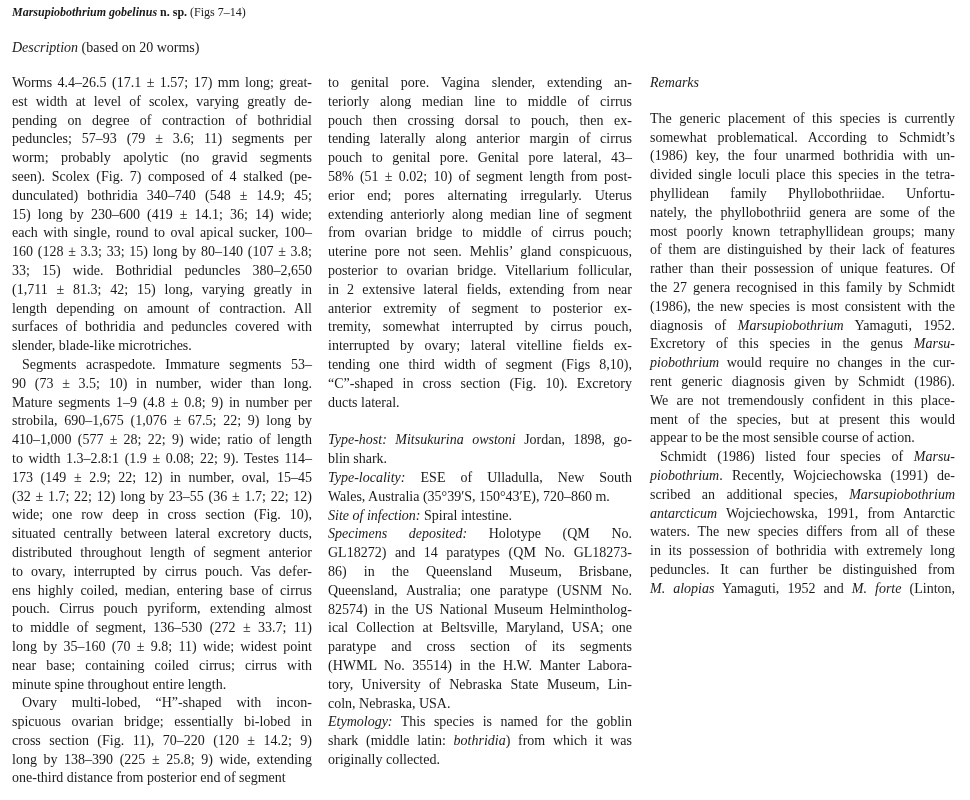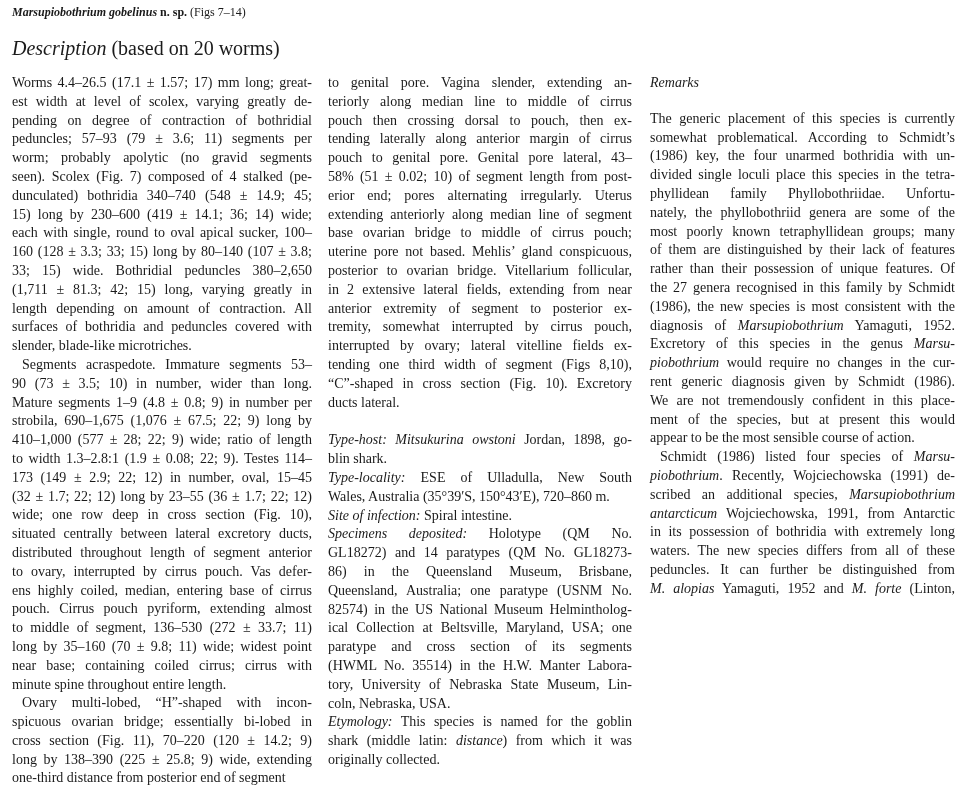--- a/index.html
+++ b/index.html
@@ -9,21 +9,21 @@
     color: #1a1a1a;
   }
   .species-title {
     position: absolute; left: 12px; top: 3px;
     font-size: 12px; line-height: 18px; white-space: nowrap;
   }
   .species-title .sp-name { font-weight: bold; font-style: italic; }
   .species-title .sp-nsp { font-weight: bold; }
   .desc-heading {
     position: absolute; left: 12px; top: 39px;
-    font-size: 20px; line-height: 18px; white-space: nowrap;
+    font-size: 14px; line-height: 18px; white-space: nowrap;
   }
   .col {
     position: absolute; top: 74px;
     font-size: 14px; line-height: 18.8px;
   }
   .col .line {
     display: block; white-space: nowrap;
     text-align: justify; text-align-last: justify;
     height: 18.8px;
   }
@@ -94,22 +94,22 @@
 <div class="col" id="col-mid">
   <div id="mid-body">
       <span class="line">to genital pore. Vagina slender, extending an-</span>
       <span class="line">teriorly along median line to middle of cirrus</span>
       <span class="line">pouch then crossing dorsal to pouch, then ex-</span>
       <span class="line">tending laterally along anterior margin of cirrus</span>
       <span class="line">pouch to genital pore. Genital pore lateral, 43–</span>
       <span class="line">58% (51 ± 0.02; 10) of segment length from post-</span>
       <span class="line">erior end; pores alternating irregularly. Uterus</span>
       <span class="line">extending anteriorly along median line of segment</span>
-      <span class="line">base ovarian bridge to middle of cirrus pouch;</span>
-      <span class="line">uterine pore not based. Mehlis’ gland conspicuous,</span>
+      <span class="line">from ovarian bridge to middle of cirrus pouch;</span>
+      <span class="line">uterine pore not seen. Mehlis’ gland conspicuous,</span>
       <span class="line">posterior to ovarian bridge. Vitellarium follicular,</span>
       <span class="line">in 2 extensive lateral fields, extending from near</span>
       <span class="line">anterior extremity of segment to posterior ex-</span>
       <span class="line">tremity, somewhat interrupted by cirrus pouch,</span>
       <span class="line">interrupted by ovary; lateral vitelline fields ex-</span>
       <span class="line">tending one third width of segment (Figs 8,10),</span>
       <span class="line">“C”-shaped in cross section (Fig. 10). Excretory</span>
       <span class="line last">ducts lateral.</span>
     </div>
   <span class="gap-lg"></span>
@@ -145,21 +145,21 @@
         <span class="line">(HWML No. 35514) in the H.W. Manter Labora-</span>
         <span class="line">tory, University of Nebraska State Museum, Lin-</span>
         <span class="line last">coln, Nebraska, USA.</span>
       </div>
   </div>
   <div>
     <span class="line">
       <i>Etymology:</i><span> This species is named for the goblin</span>
     </span>
     <span class="line">
-      <span>shark (middle latin: </span><i>distance</i><span>) from which it was</span>
+      <span>shark (middle latin: </span><i>bothridia</i><span>) from which it was</span>
     </span>
     <span class="line last">originally collected.</span>
   </div>
 </div>
 
 <div class="col" id="col-right">
   <span class="line last"><i>Remarks</i></span>
   <span class="gap"></span>
   <div id="remarks-p1">
       <span class="line">The generic placement of this species is currently</span>
@@ -196,21 +196,21 @@
     <span class="line">
       <i>piobothrium</i><span>. Recently, Wojciechowska (1991) de-</span>
     </span>
     <span class="line">
       <span>scribed an additional species, </span><i>Marsupiobothrium</i>
     </span>
     <span class="line">
       <i>antarcticum</i><span> Wojciechowska, 1991, from Antarctic</span>
     </span>
     <div id="remarks-p2-mid">
+        <span class="line">waters. The new species differs from all of these</span>
         <span class="line">in its possession of bothridia with extremely long</span>
-        <span class="line">waters. The new species differs from all of these</span>
         <span class="line">peduncles. It can further be distinguished from</span>
       </div>
     <span class="line">
       <i>M. alopias</i><span> Yamaguti, 1952 and </span><i>M. forte</i><span> (Linton,</span>
     </span>
   </div>
 </div>
 
 </body></html>

